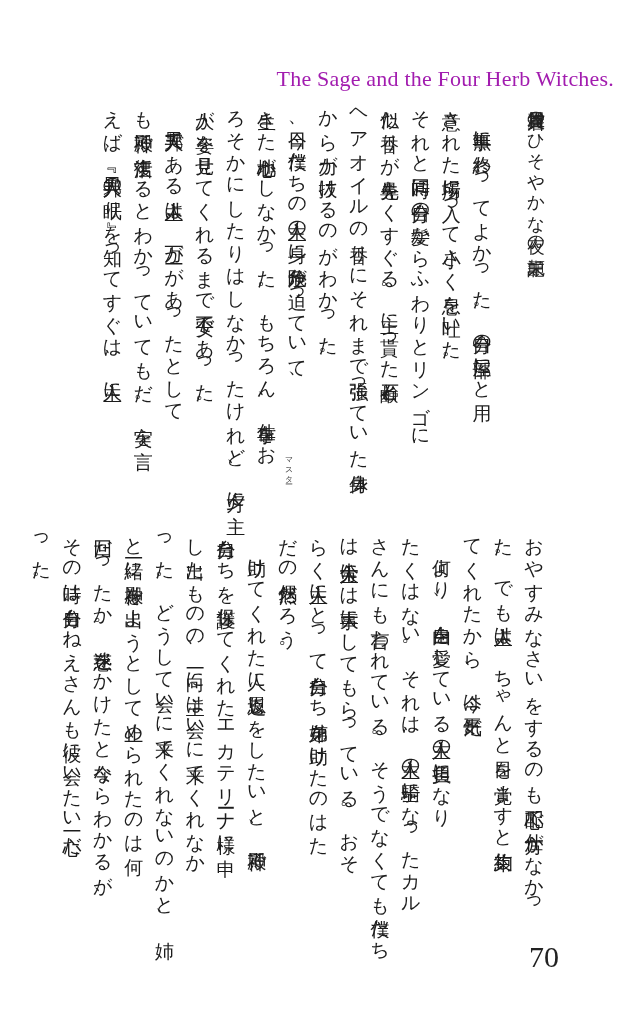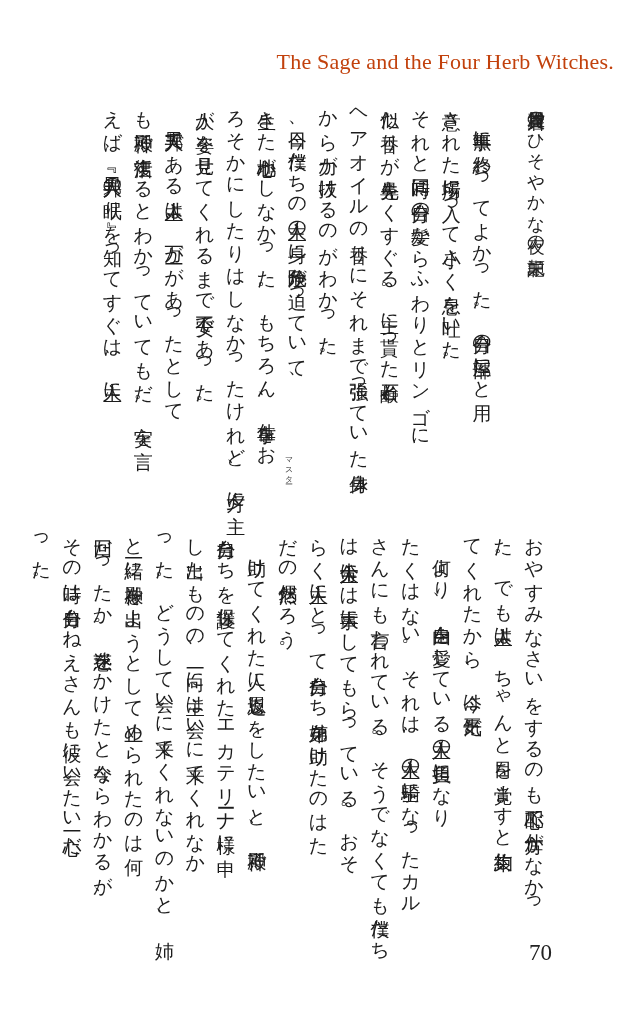--- a/index.html
+++ b/index.html
@@ -10,26 +10,26 @@
     body {
       width: 636px;
       height: 1024px;
       position: relative;
       overflow: hidden;
       color: #1c1c1c;
       font-family: "DejaVu Serif", "Liberation Serif", serif;
     }
     .running-head {
       position: absolute;
-      top: 49px;
+      top: 66px;
       right: 22px;
       font-family: "Liberation Serif", "DejaVu Serif", serif;
       font-size: 22px;
       letter-spacing: 0.2px;
-      color: #c2410c;
+      color: #a21caf;
       white-space: nowrap;
     }
     .chapter-title {
       position: absolute;
       top: 97px;
       left: 521px;
       width: 30px;
       writing-mode: vertical-rl;
       font-size: 17.5px;
       line-height: 30px;
@@ -67,21 +67,21 @@
       font-size: 8px;
       letter-spacing: 0px;
       color: #444;
       font-family: "DejaVu Sans", sans-serif;
     }
     .page-number {
       position: absolute;
       top: 940px;
       left: 529px;
       font-family: "Liberation Serif", "DejaVu Serif", serif;
-      font-size: 23px;
+      font-size: 30px;
       color: #222;
     }
   </style>
 </head>
 <body>
 
 <div class="running-head">The Sage and the Four Herb Witches.</div>
 
 <div class="chapter-title">雑貨屋店員のひそやかな夜の顛末記</div>
 

